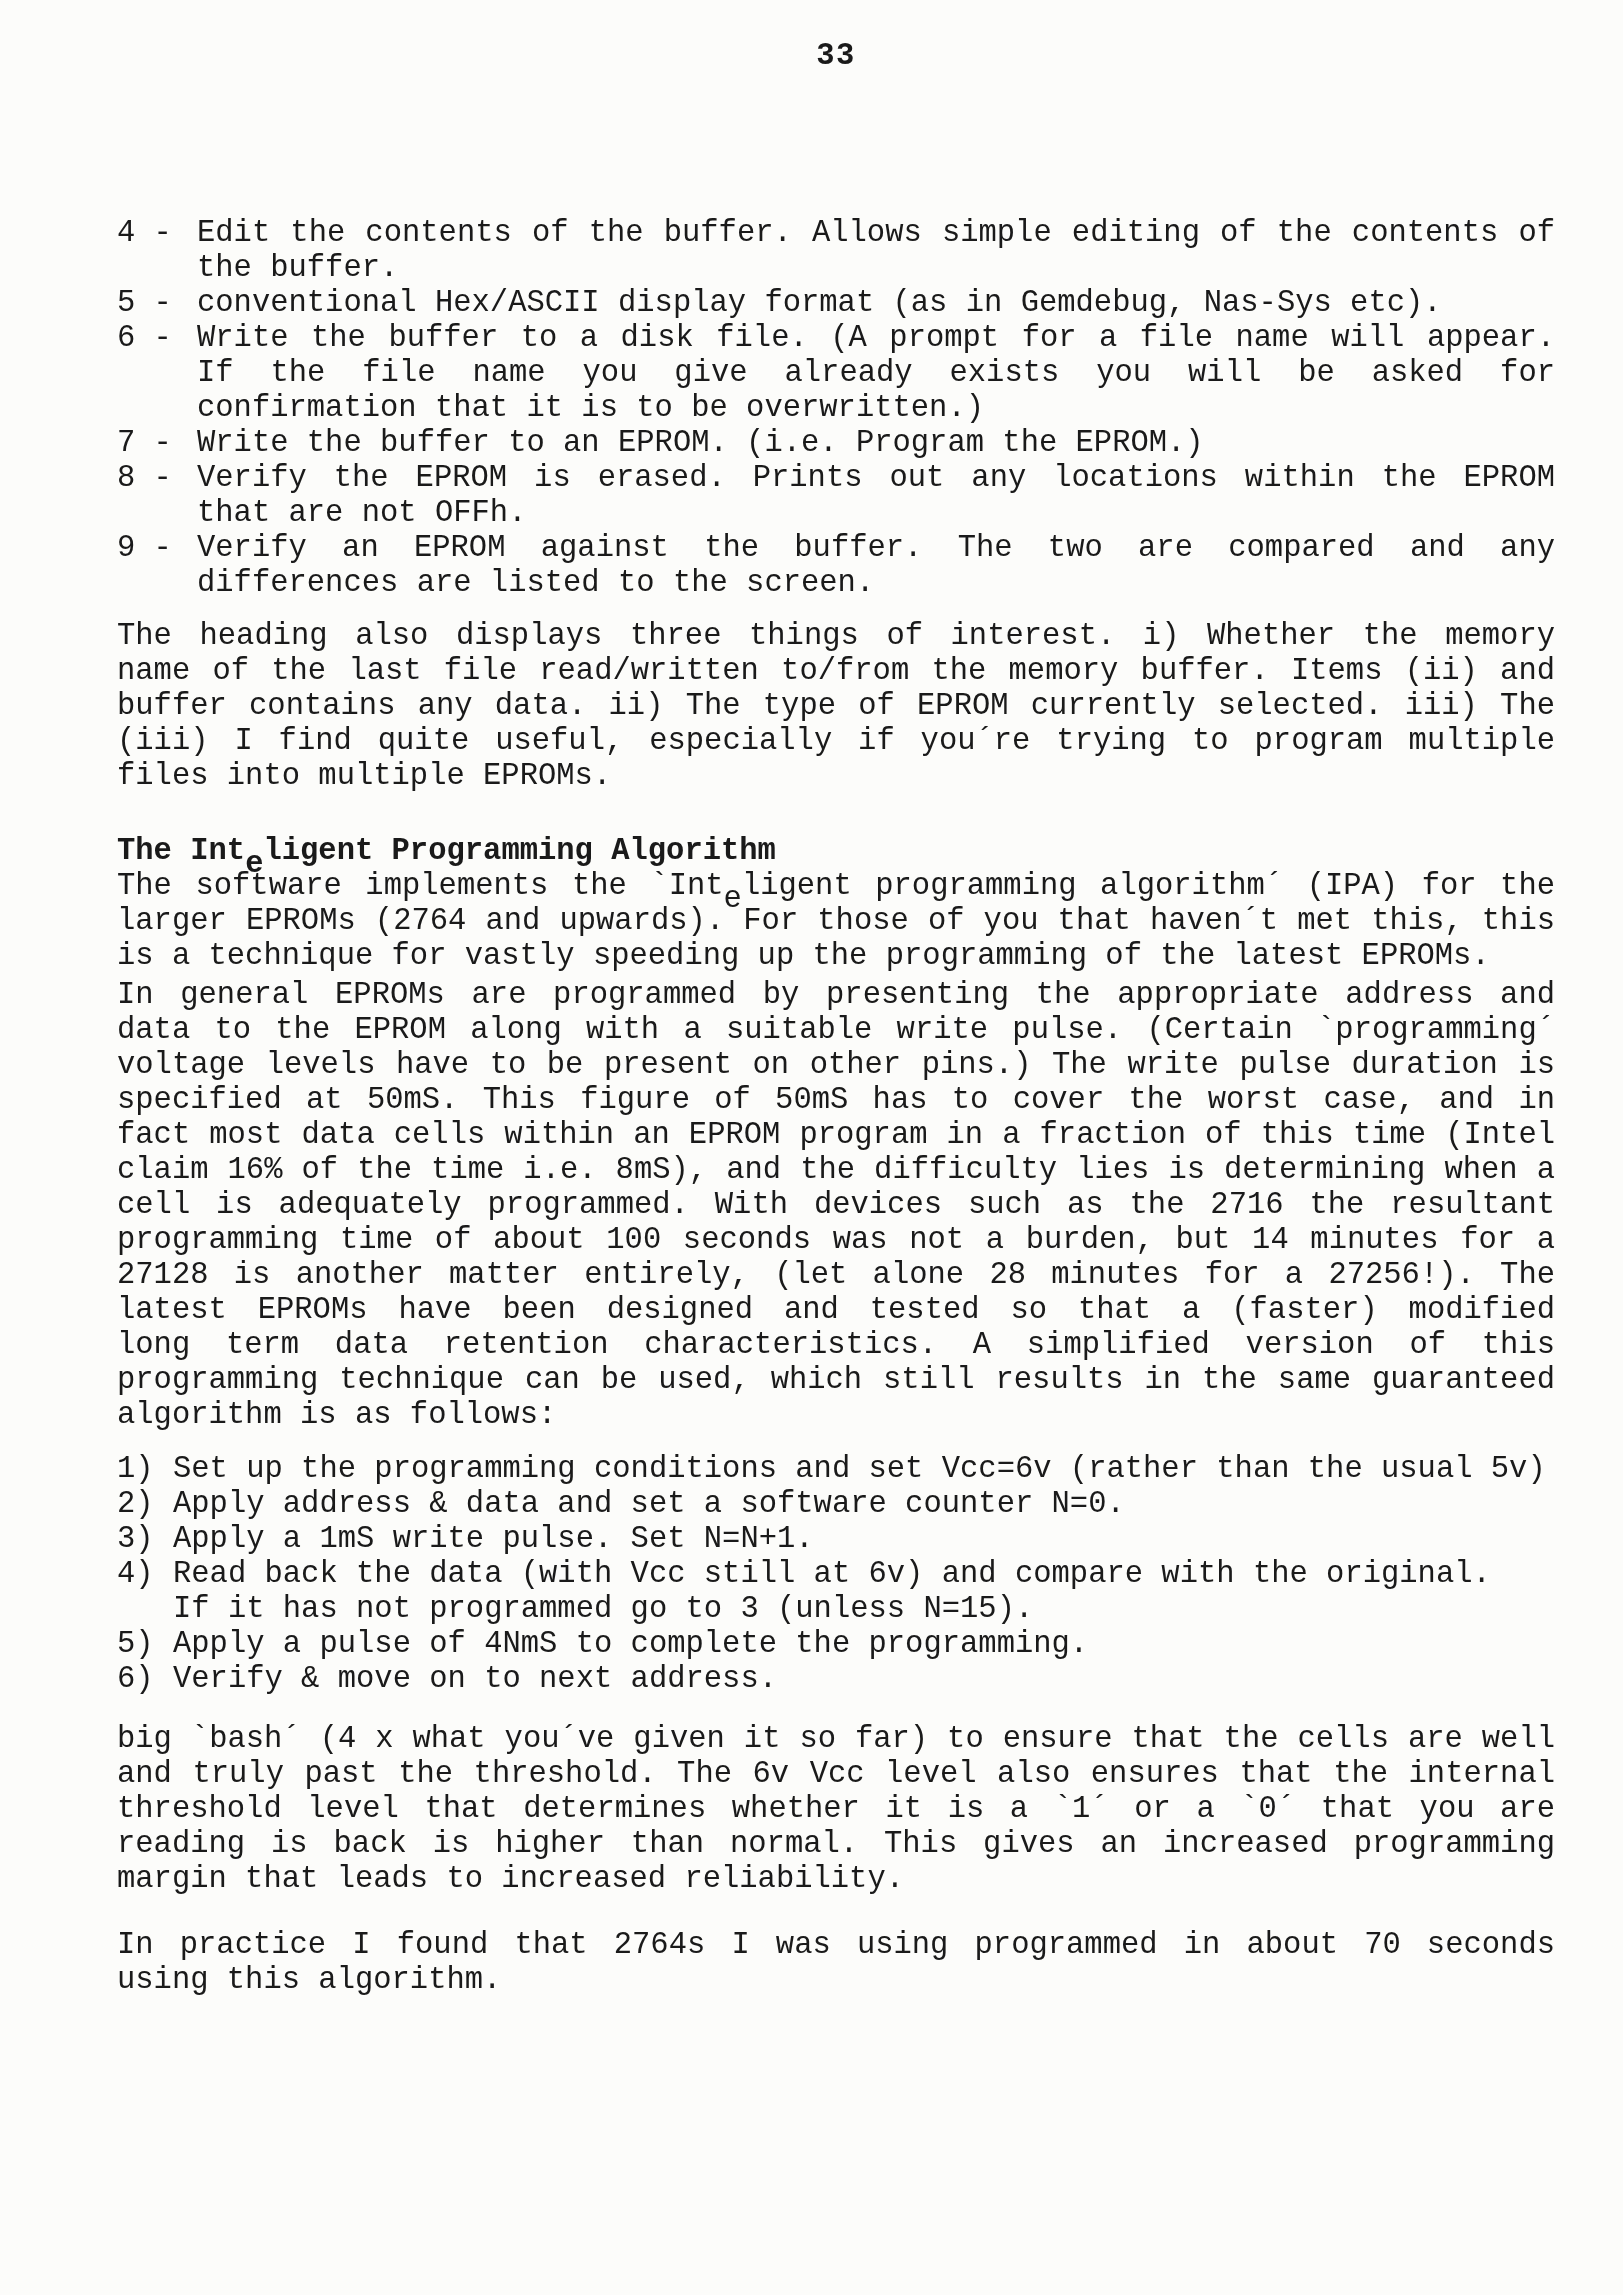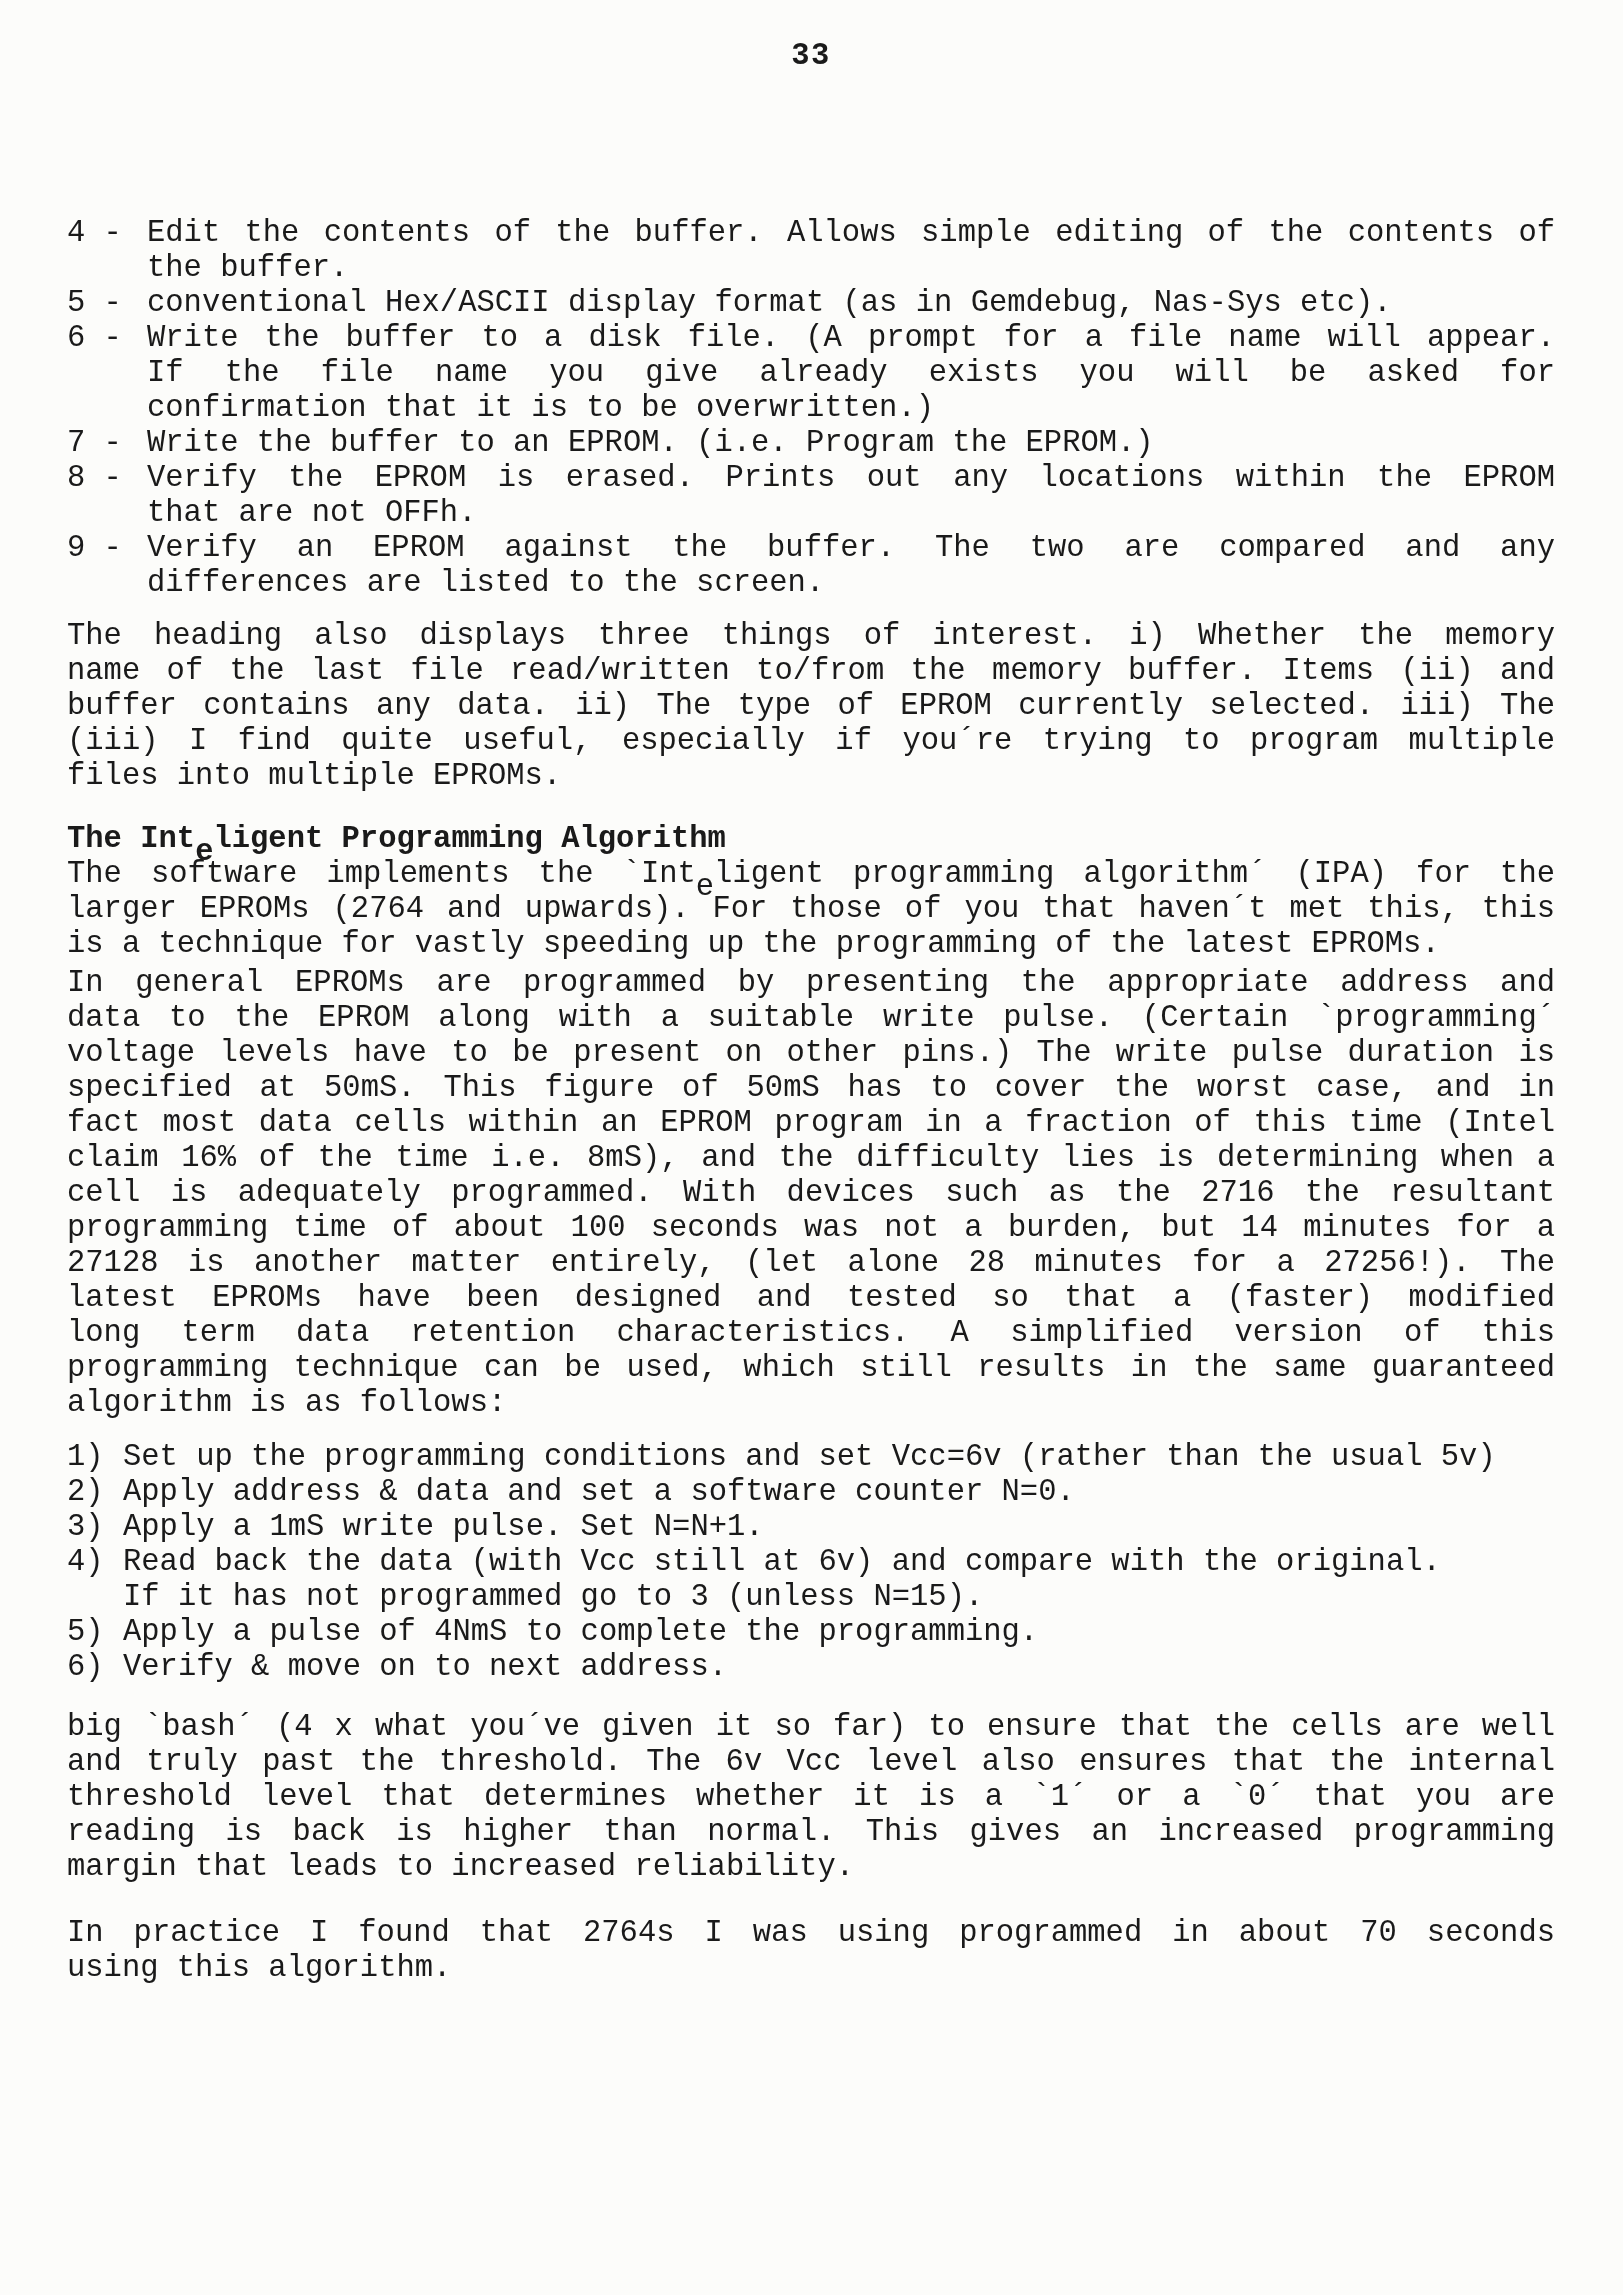--- a/index.html
+++ b/index.html
@@ -8,30 +8,30 @@
     width: 1624px;
     height: 2295px;
     margin: 0 auto;
     background: #fcfcfa;
     color: #1a1a1a;
     font-family: "Liberation Mono", "DejaVu Sans Mono", monospace;
     font-size: 30.5px;
     line-height: 35px;
     overflow: hidden;
   }
-  .content { padding: 39px 69px 0 67px; font-family: Liberation Mono, monospace; }
+  .content { padding: 39px 69px 0 117px; font-family: Liberation Mono, monospace; }
   .pageno { text-align: center; font-weight: bold; letter-spacing: 1.4px; }
   .ln { white-space: normal; }
   .just { text-align: justify; text-align-last: justify; }
   .menu { margin-top: 142px; }
   .mitem { display: flex; align-items: flex-start; }
   .mnum { width: 80px; flex: none; white-space: pre; }
   .mbody { flex: 1 1 auto; min-width: 0; }
   .para1 { margin-top: 18px; }
-  .sec-heading { margin-top: 28px; font-weight: bold; }
+  .sec-heading { margin-top: 40px; font-weight: bold; }
   .intro { margin-top: 0; }
   .body-para { margin-top: 4px; }
   .steps { margin-top: 19.4px; }
   .step { display: flex; align-items: flex-start; }
   .snum { width: 56px; flex: none; white-space: pre; }
   .sbody { flex: 1 1 auto; min-width: 0; }
   .expl { margin-top: 25px; }
   .practice { margin-top: 30.5px; }
   .sube { position: relative; top: 0.42em; }
 </style>

